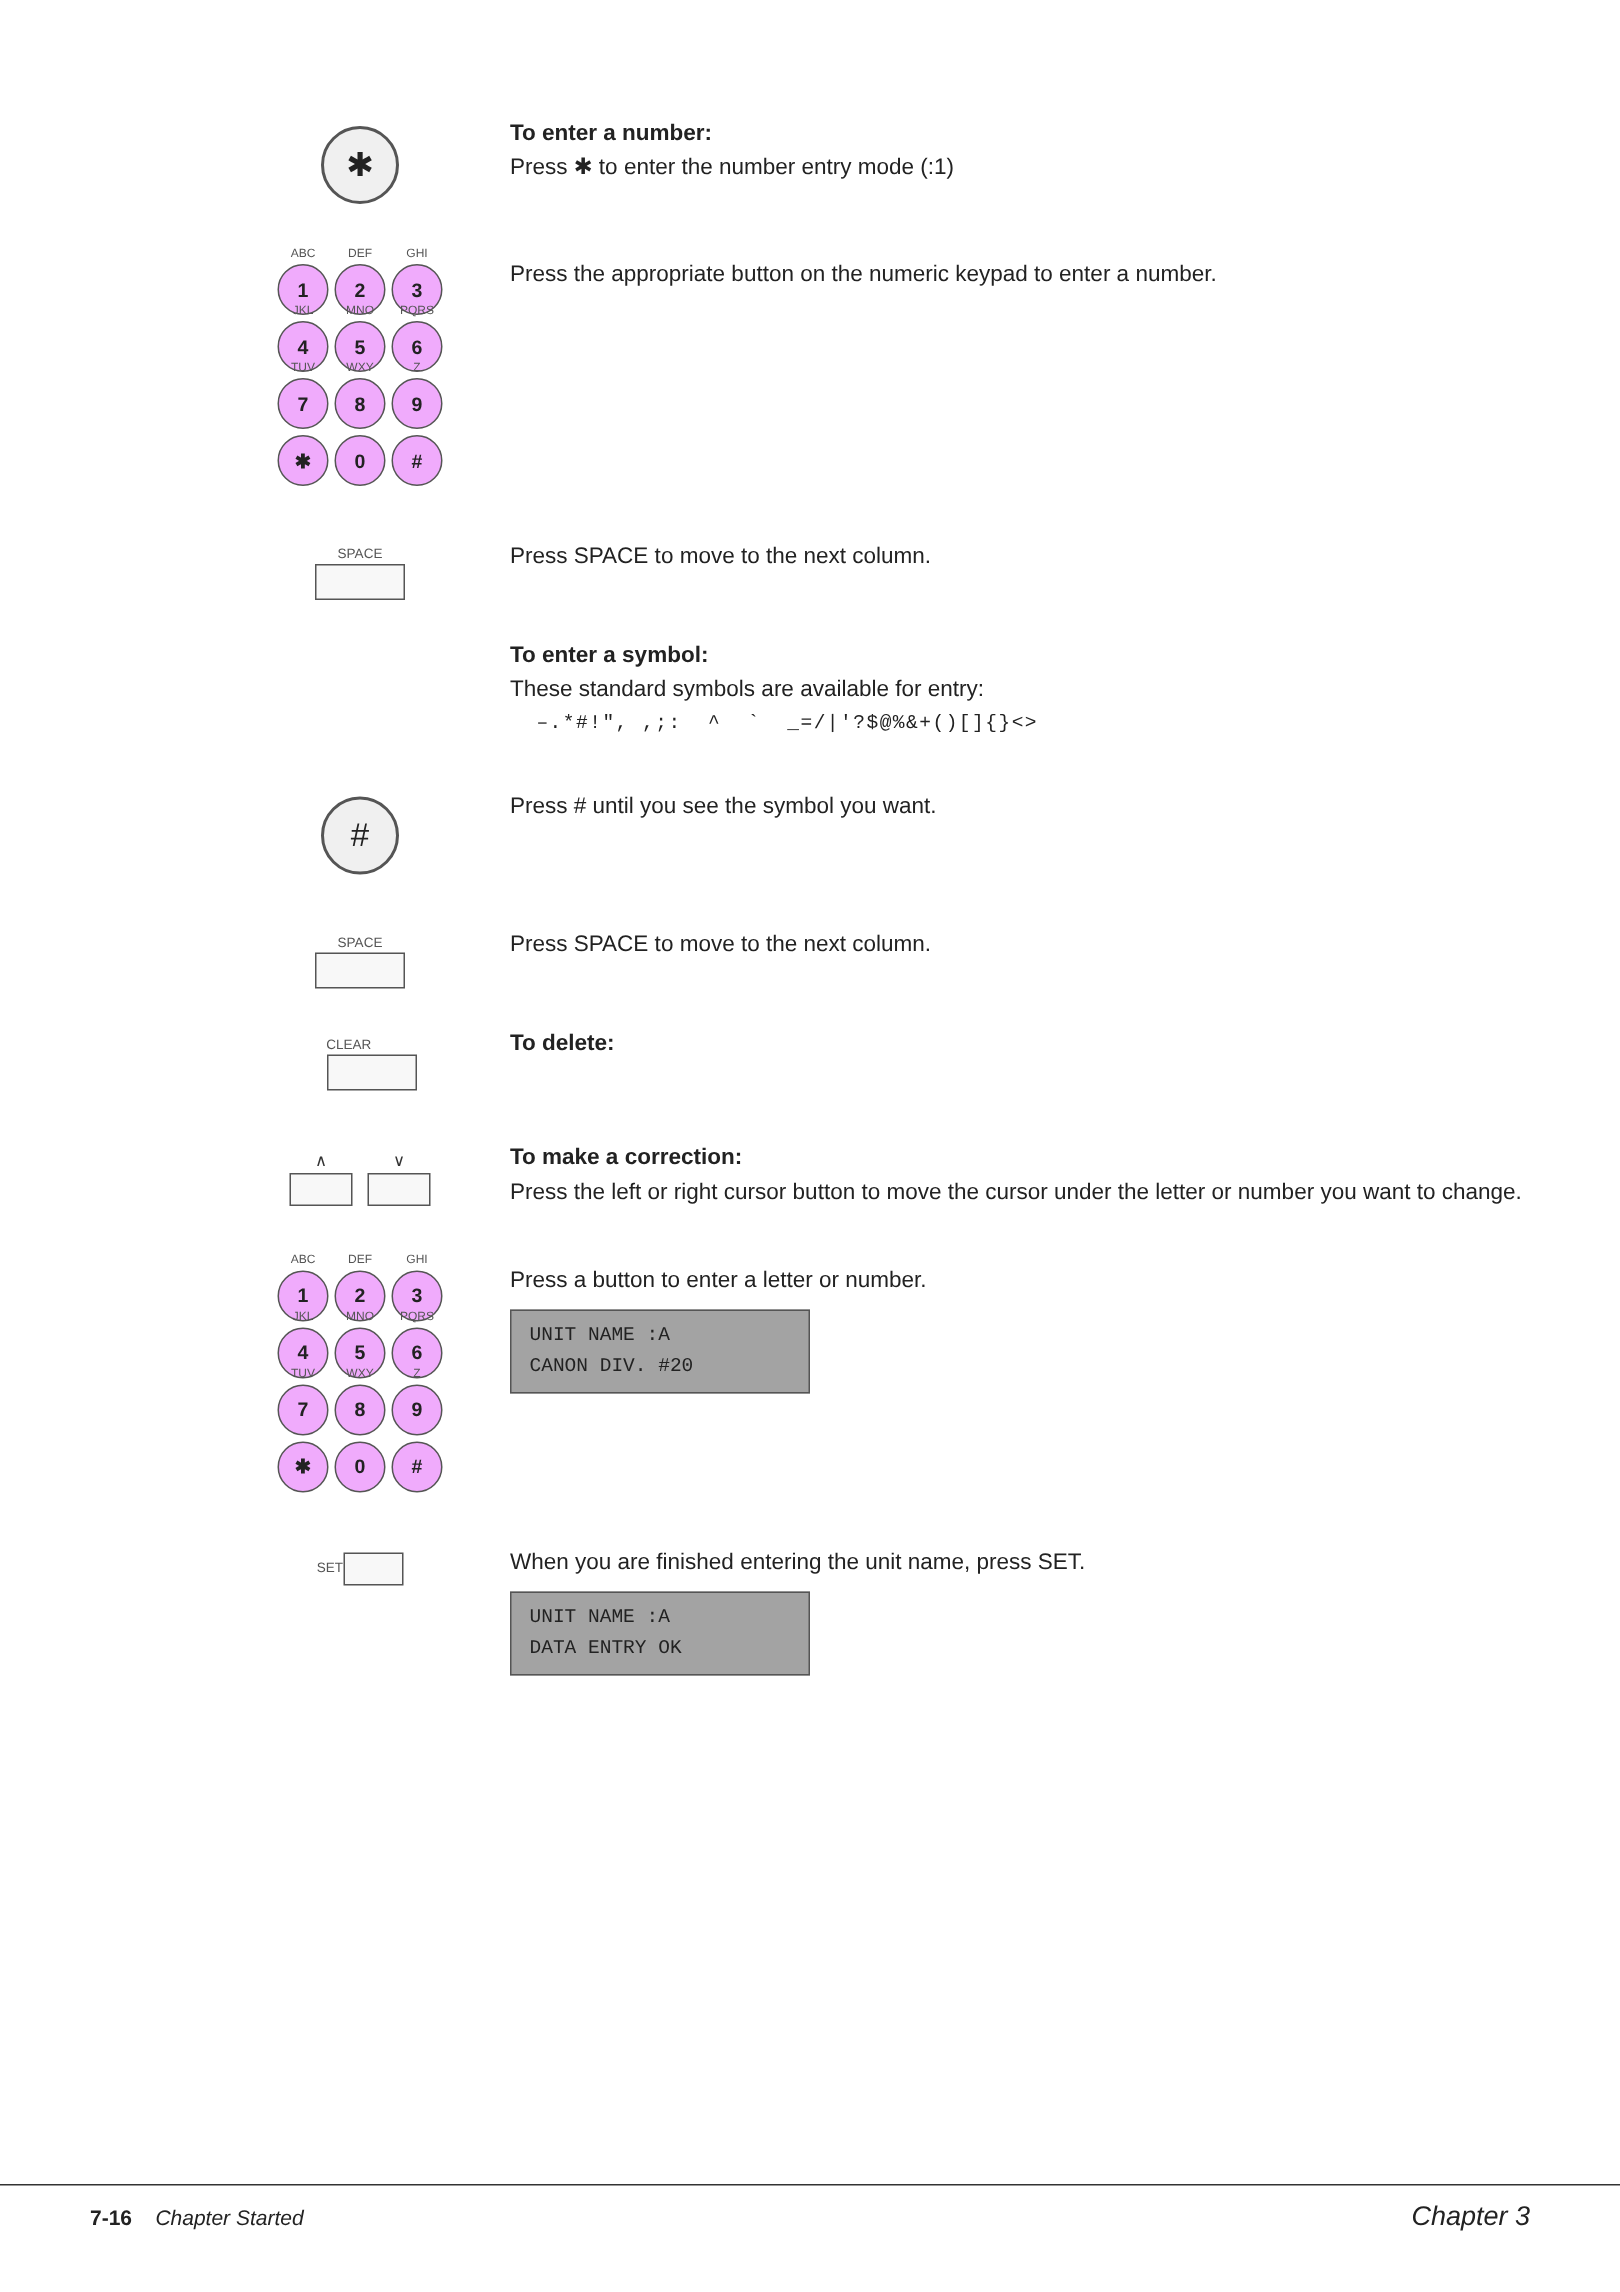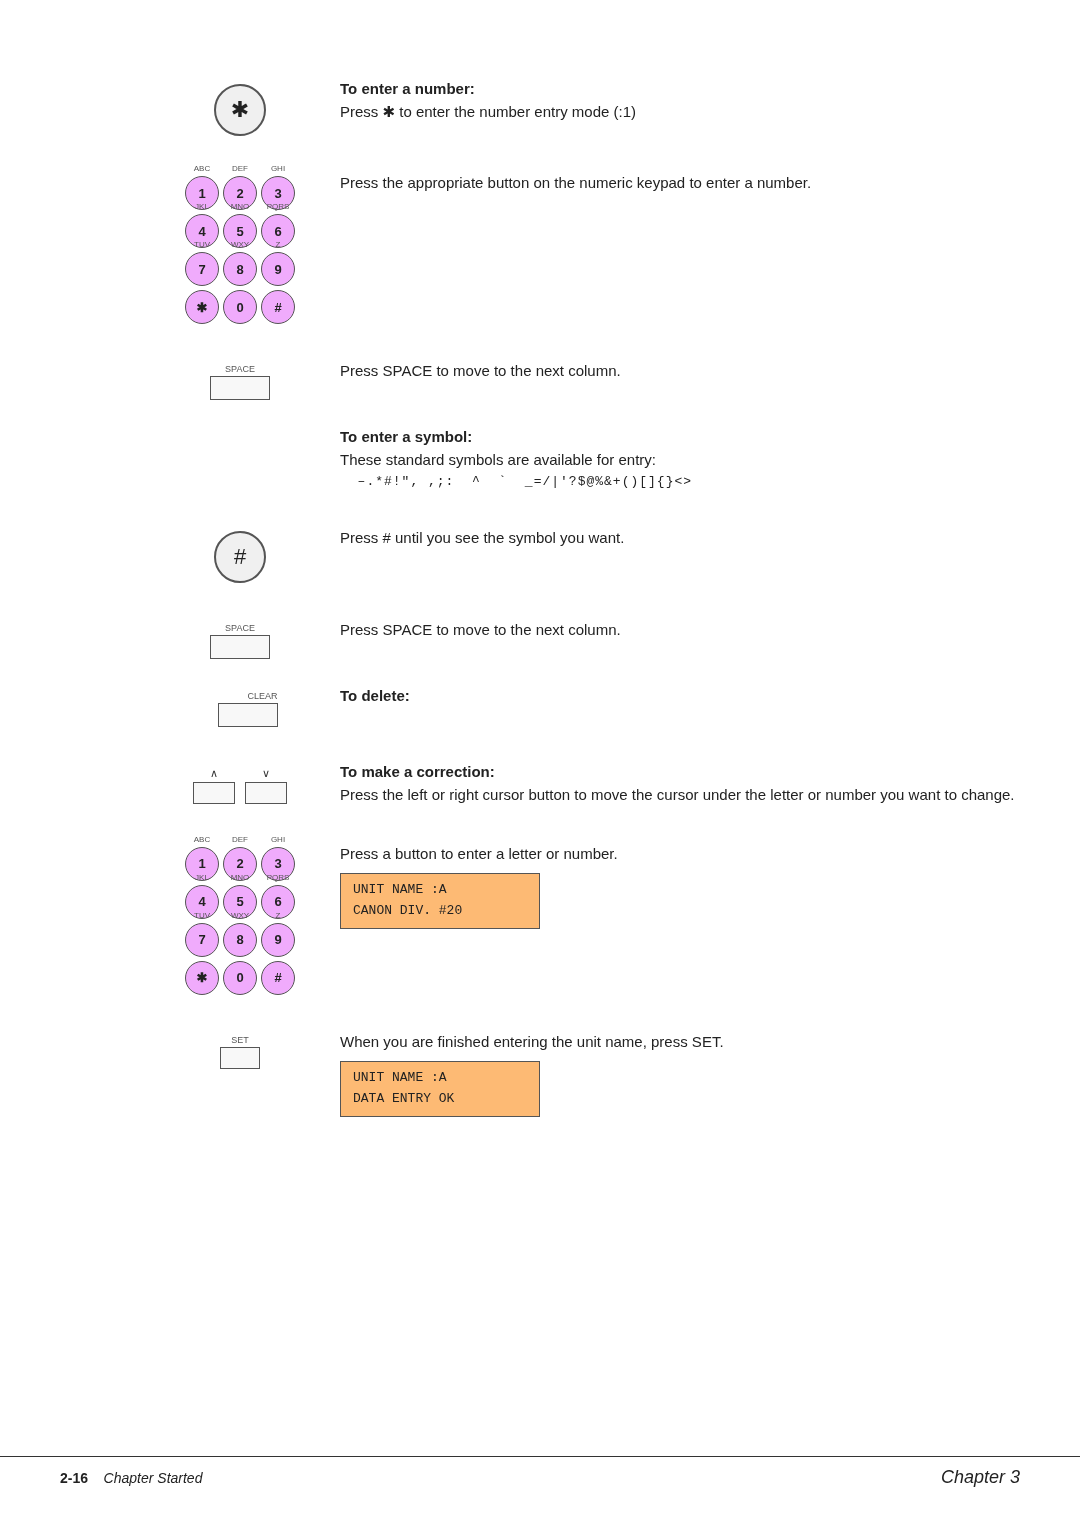--- a/index.html
+++ b/index.html
@@ -143,21 +143,21 @@
 
     .arrow-label {
       font-size: 11px;
       color: #333;
       margin-bottom: 2px;
     }
 
     
     .lcd-display {
       border: 1.5px solid #555;
-      background: #fdba74;
+      background: #a3a3a3;
       font-family: 'Courier New', Courier, monospace;
       font-size: 13px;
       padding: 6px 12px;
       display: inline-block;
       min-width: 200px;
       line-height: 1.6;
       margin-top: 8px;
       margin-bottom: 8px;
     }
 
@@ -334,21 +334,21 @@
           <div class="key-rect key-rect-wide"></div>
         </div>
       </div>
       <div class="text-col">
         <div class="section-body">Press SPACE to move to the next column.</div>
       </div>
     </div>
 
     <div class="section">
       <div class="icon-col">
-        <div style="display:flex;flex-direction:column;align-items:flex-end;padding-left:15px;">
+        <div style="display:flex;flex-direction:column;align-items:flex-start;padding-left:15px;">
           <span class="key-rect-label">CLEAR</span>
           <div class="key-rect key-rect-wide"></div>
         </div>
       </div>
       <div class="text-col">
         <div class="section-title">To delete:</div>
       </div>
     </div>
 
     <div class="section">
@@ -424,39 +424,39 @@
         <div class="section-body">Press a button to enter a letter or number.</div>
         <div class="lcd-display">
           <div>UNIT NAME        :A</div>
           <div>     CANON DIV. #20</div>
         </div>
       </div>
     </div>
 
     <div class="section">
       <div class="icon-col">
-        <div style="display:flex;flex-direction:column;align-items:center;">
+        <div style="display:flex;flex-direction:row;align-items:center;">
           <span class="set-label">SET</span>
           <div class="key-rect key-rect-sm"></div>
         </div>
       </div>
       <div class="text-col">
         <div class="section-body">When you are finished entering the unit name, press SET.</div>
         <div class="lcd-display">
           <div>UNIT NAME        :A</div>
           <div>DATA ENTRY OK</div>
         </div>
       </div>
     </div>
 
   </div>
 
   <div class="footer">
     <div class="footer-left">
-      <span class="footer-page-num">2-16</span>
+      <span class="footer-page-num">7-16</span>
       &nbsp;&nbsp;
       <span>Chapter Started</span>
     </div>
     <div class="footer-right">
       <span>Chapter 3</span>
     </div>
   </div>
 
 </div>
 

